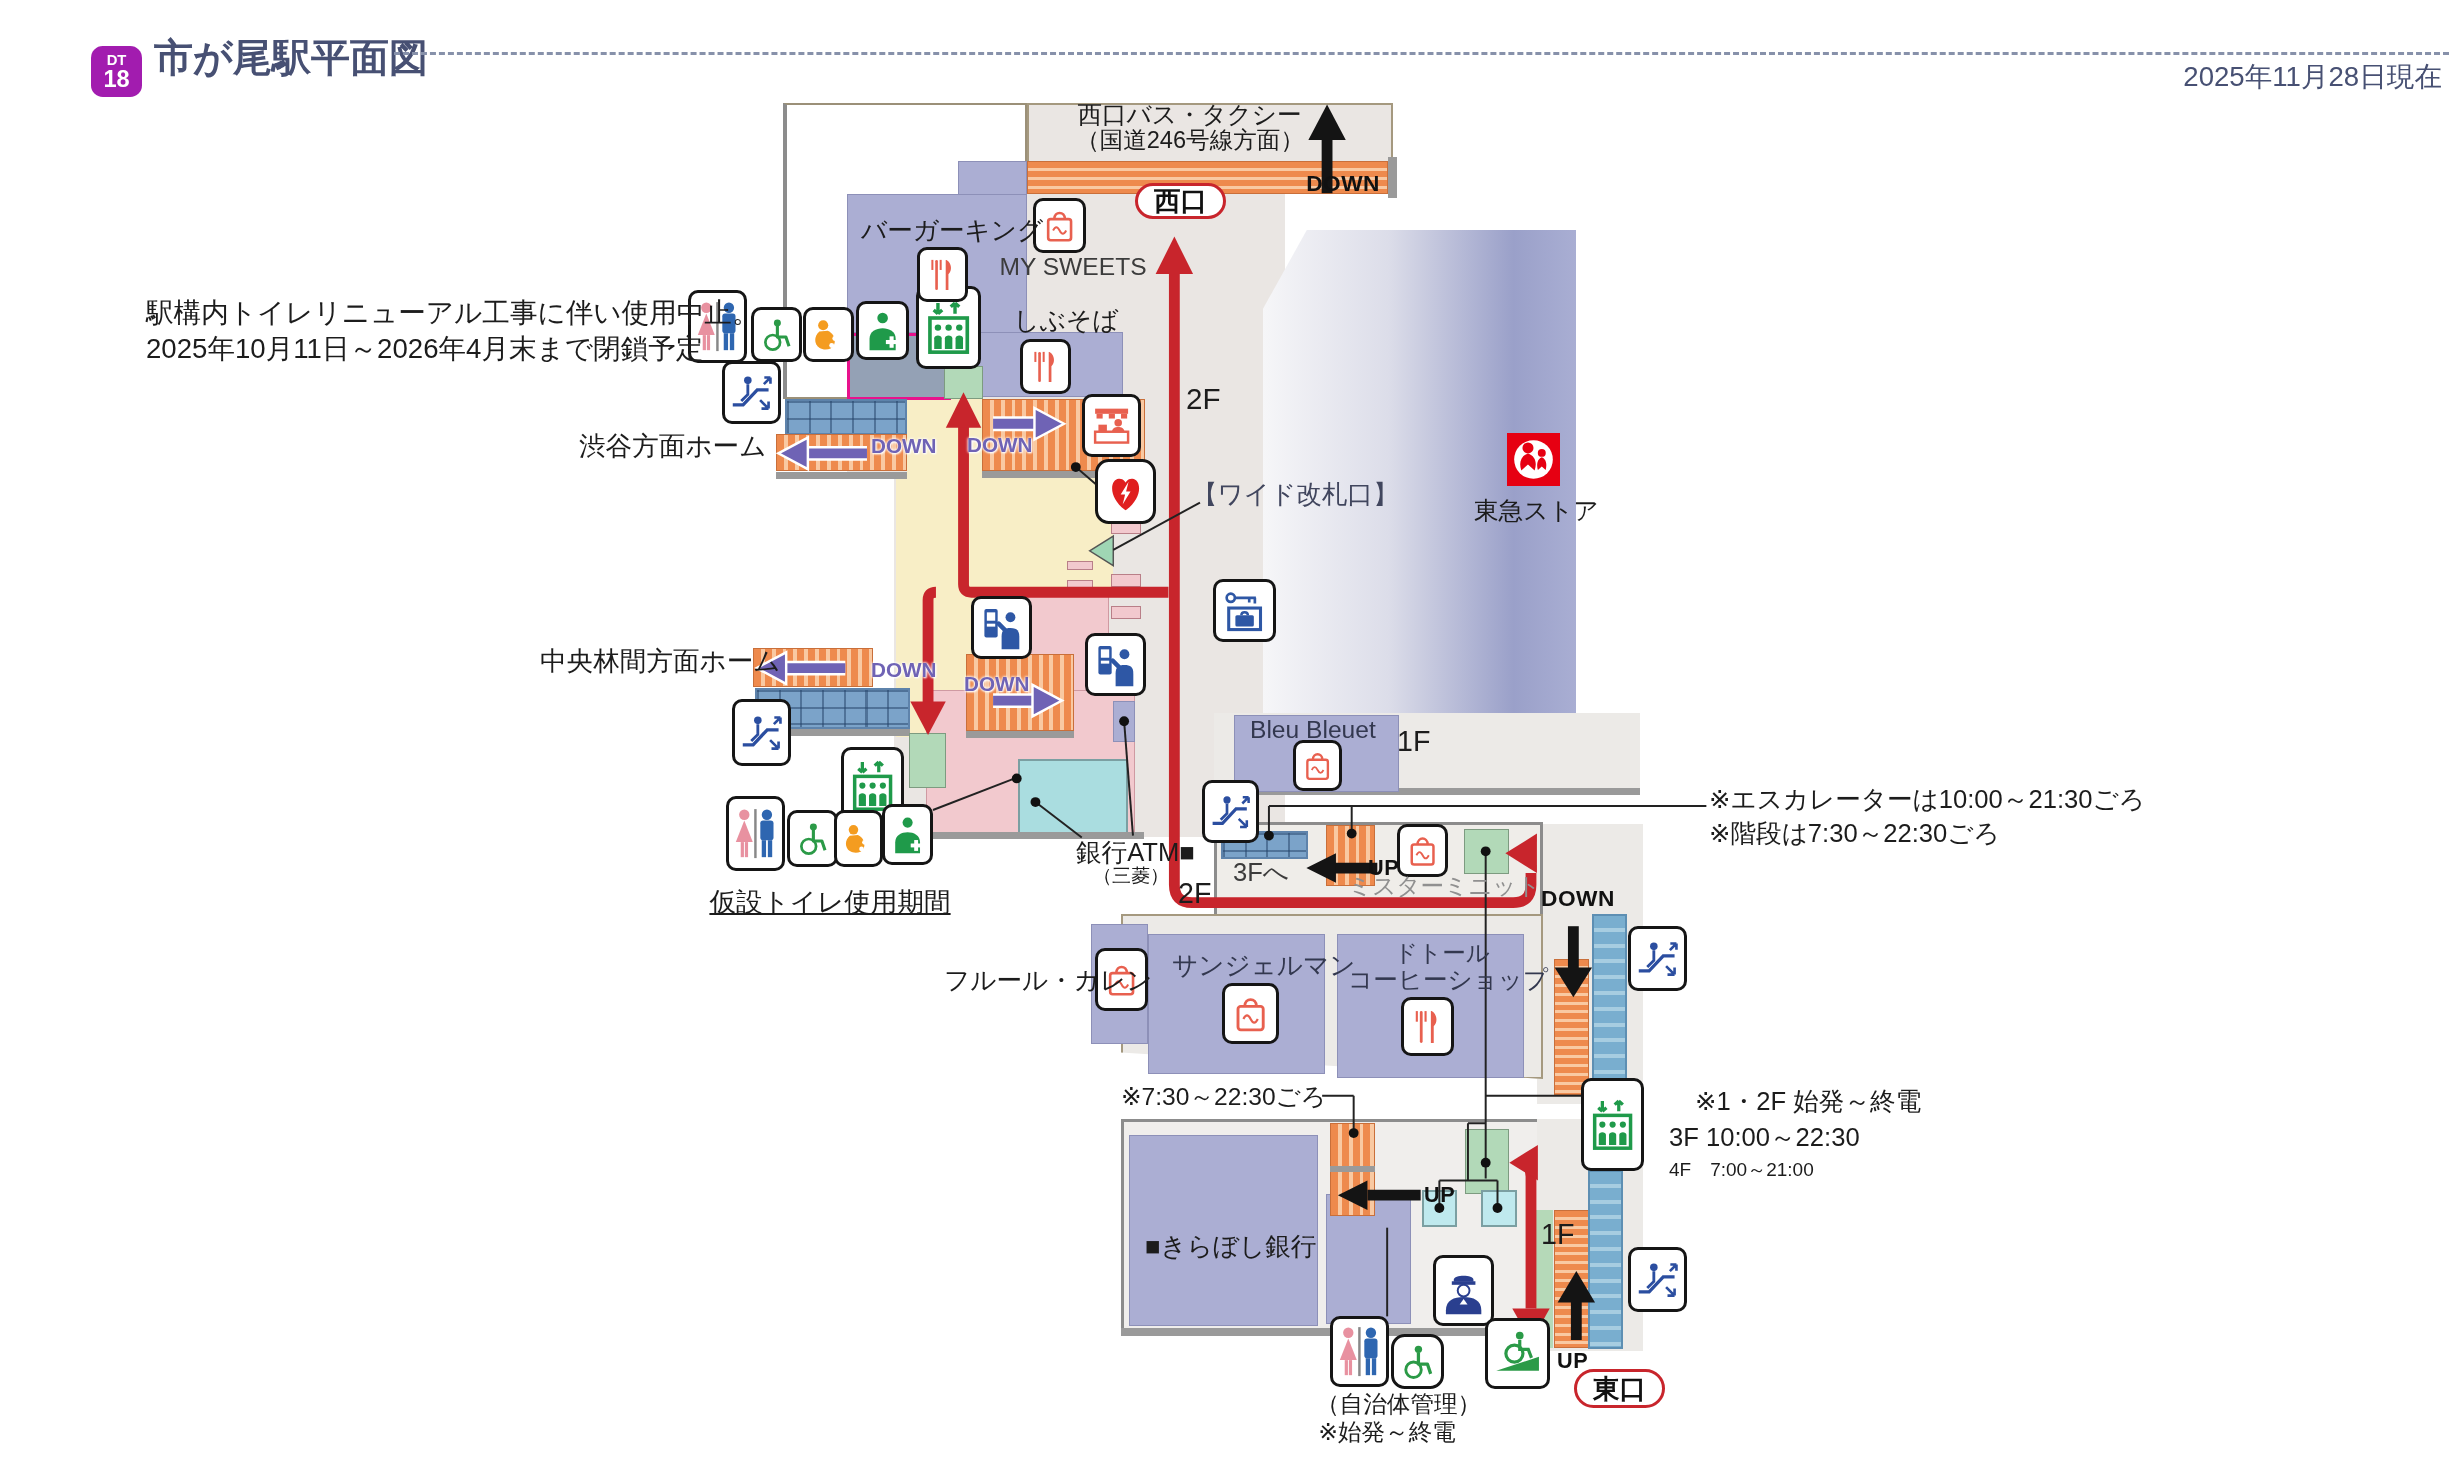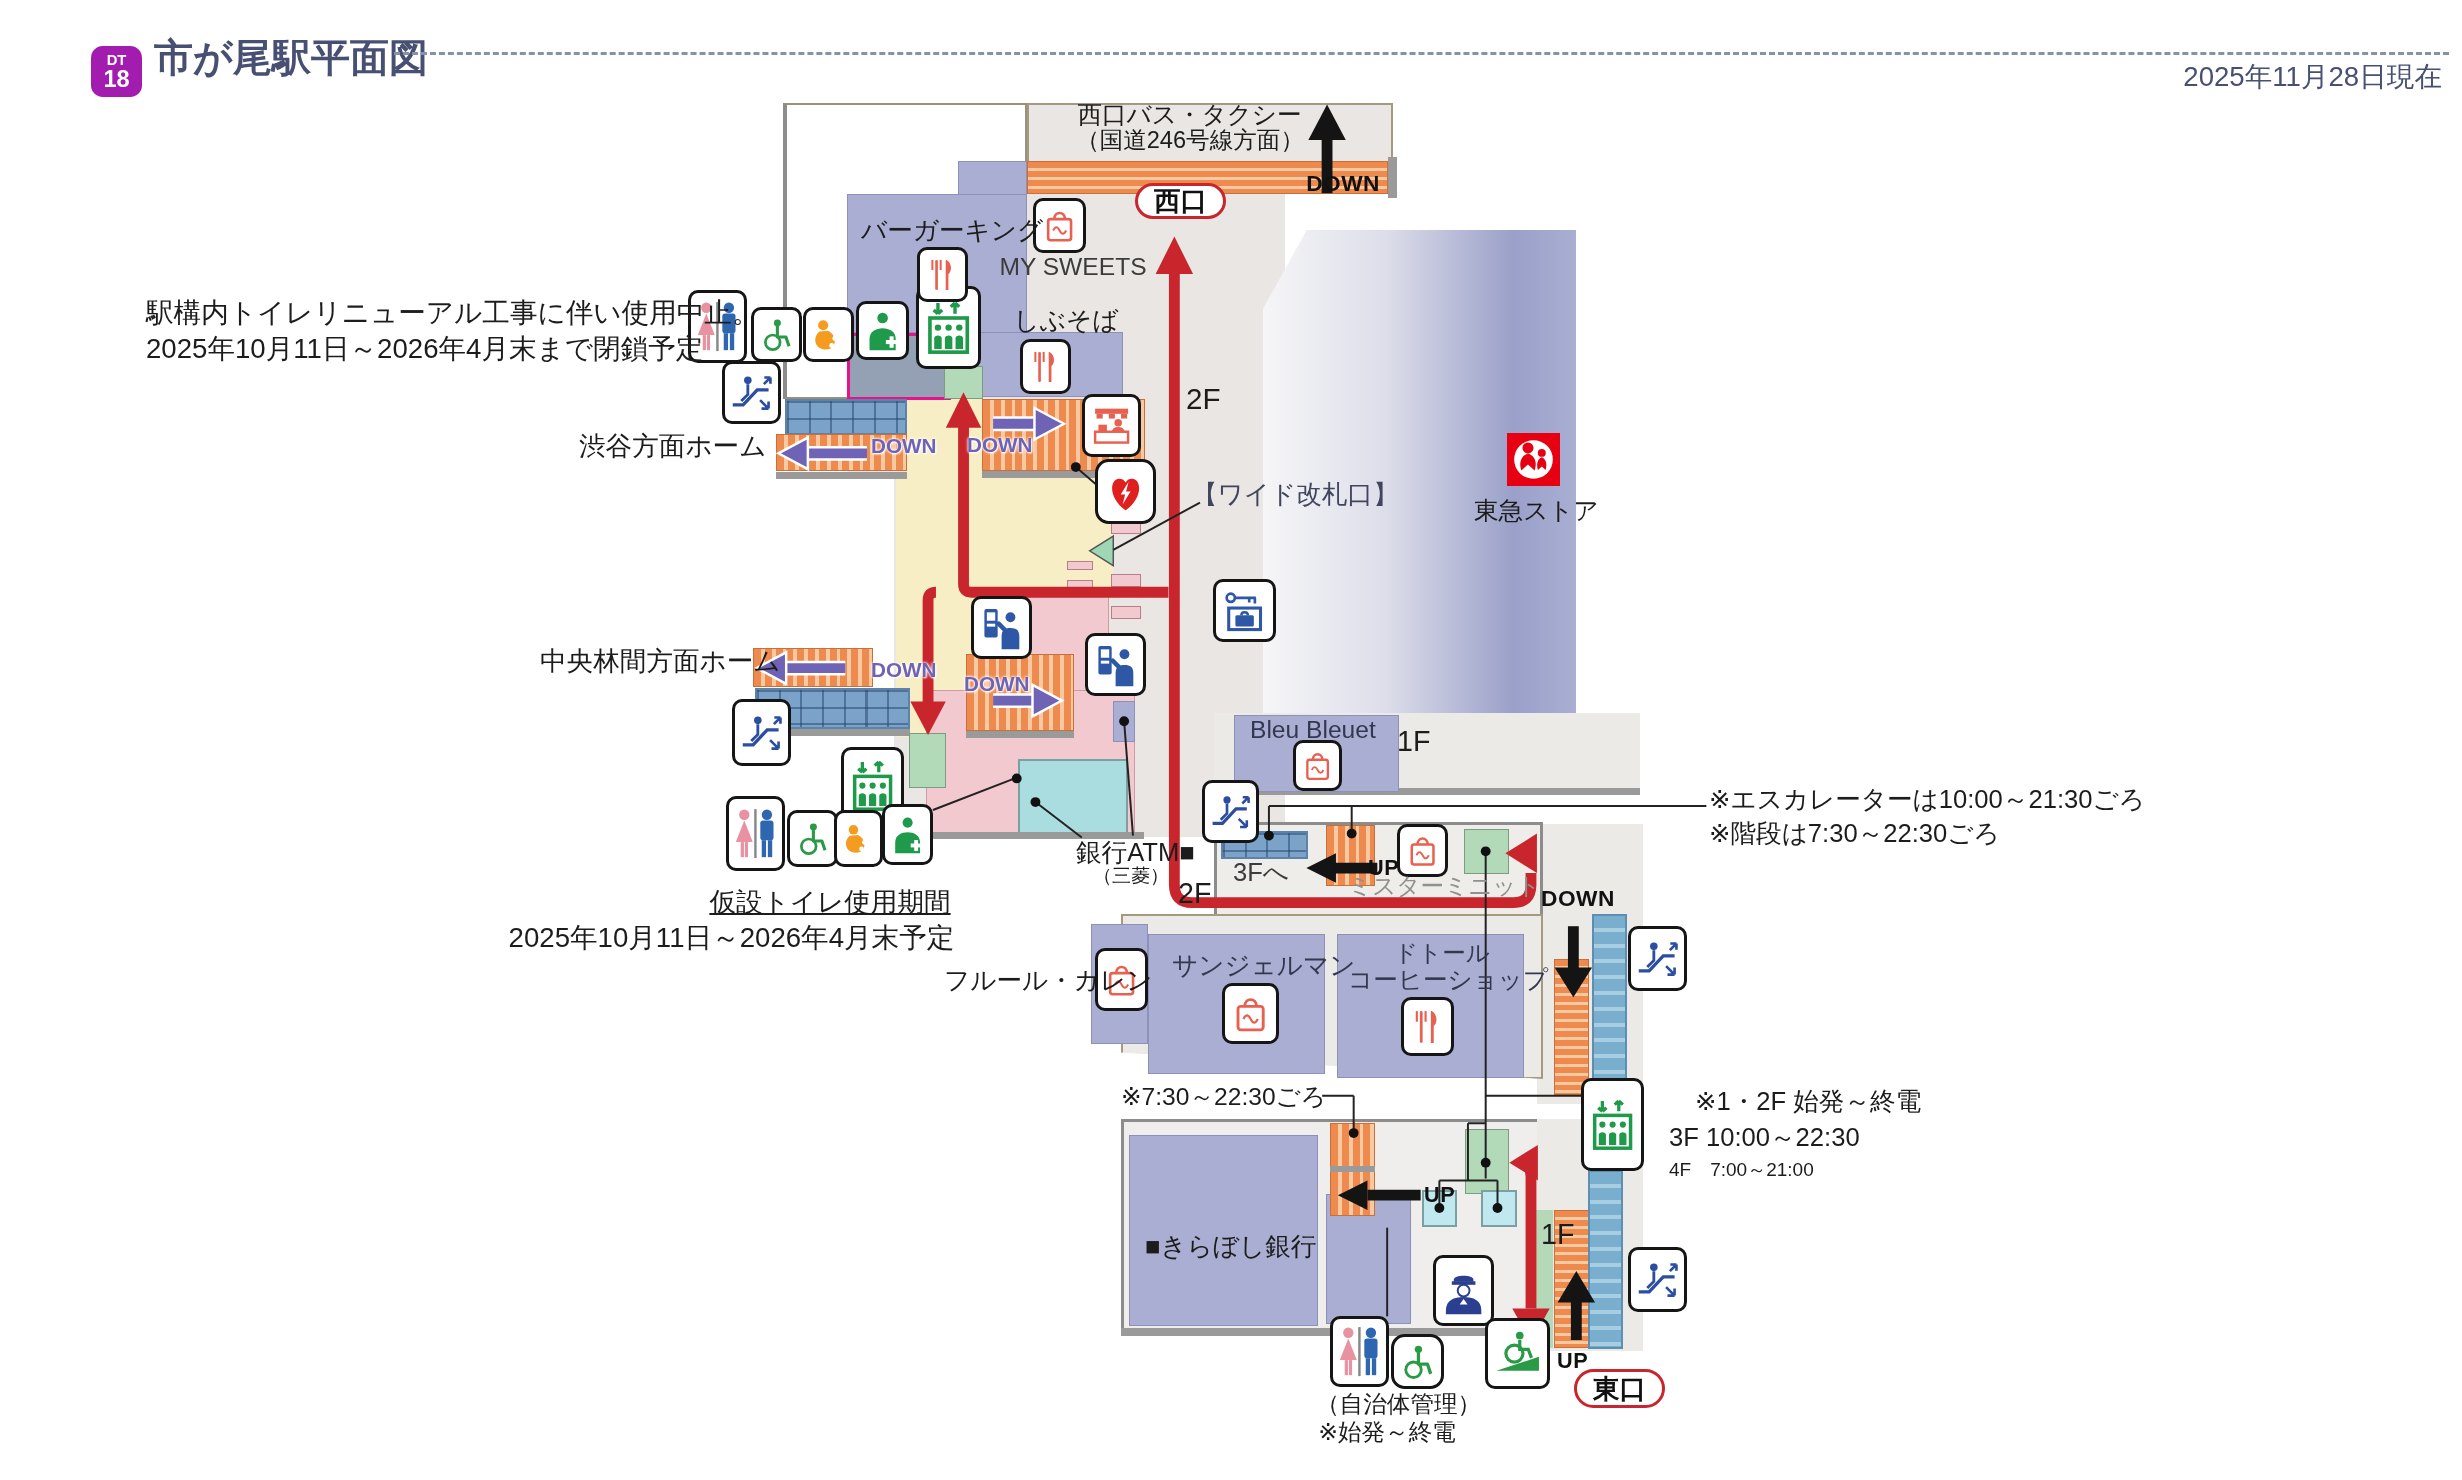--- a/index.html
+++ b/index.html
@@ -511,21 +511,20 @@
   <div class="txt" style="left:1192px;top:479px;font-size:25.6px;color:#41465e;">【ワイド改札口】</div>
 
   <div class="txt" style="left:540px;top:646px;font-size:26.6px;">中央林間方面ホーム</div>
   <div class="txt pu" style="left:871px;top:658px;">DOWN</div>
   <div class="txt pu" style="left:964px;top:672px;">DOWN</div>
 
   <div class="txt" style="left:1076px;top:837px;font-size:25.6px;">銀行ATM■</div>
   <div class="txt" style="left:1093px;top:865px;font-size:19px;">（三菱）</div>
 
   <div class="txt c" style="left:688px;top:887px;width:284px;font-size:26.6px;text-decoration:underline;">仮設トイレ使用期間</div>
-  <div class="txt c" style="left:495px;top:922px;width:473px;font-size:27.6px;">2025年10月11日～2026年4月末予定</div>
 
   <div class="txt" style="left:1250px;top:715px;font-size:24.6px;color:#33384f;">Bleu Bleuet</div>
   <div class="txt" style="left:1397px;top:725px;font-size:28.6px;">1F</div>
 
   <div class="txt" style="left:1709px;top:784px;font-size:25.6px;">※エスカレーターは10:00～21:30ごろ</div>
   <div class="txt" style="left:1709px;top:818px;font-size:25.6px;">※階段は7:30～22:30ごろ</div>
 
   <div class="txt" style="left:1233px;top:857px;font-size:25.6px;color:#3c3c3c;">3Fへ</div>
   <div class="txt bk" style="left:1368px;top:855px;font-size:21.7px;">UP</div>
   <div class="txt" style="left:1348px;top:873px;font-size:23.6px;color:#909090;">ミスターミニット</div>

